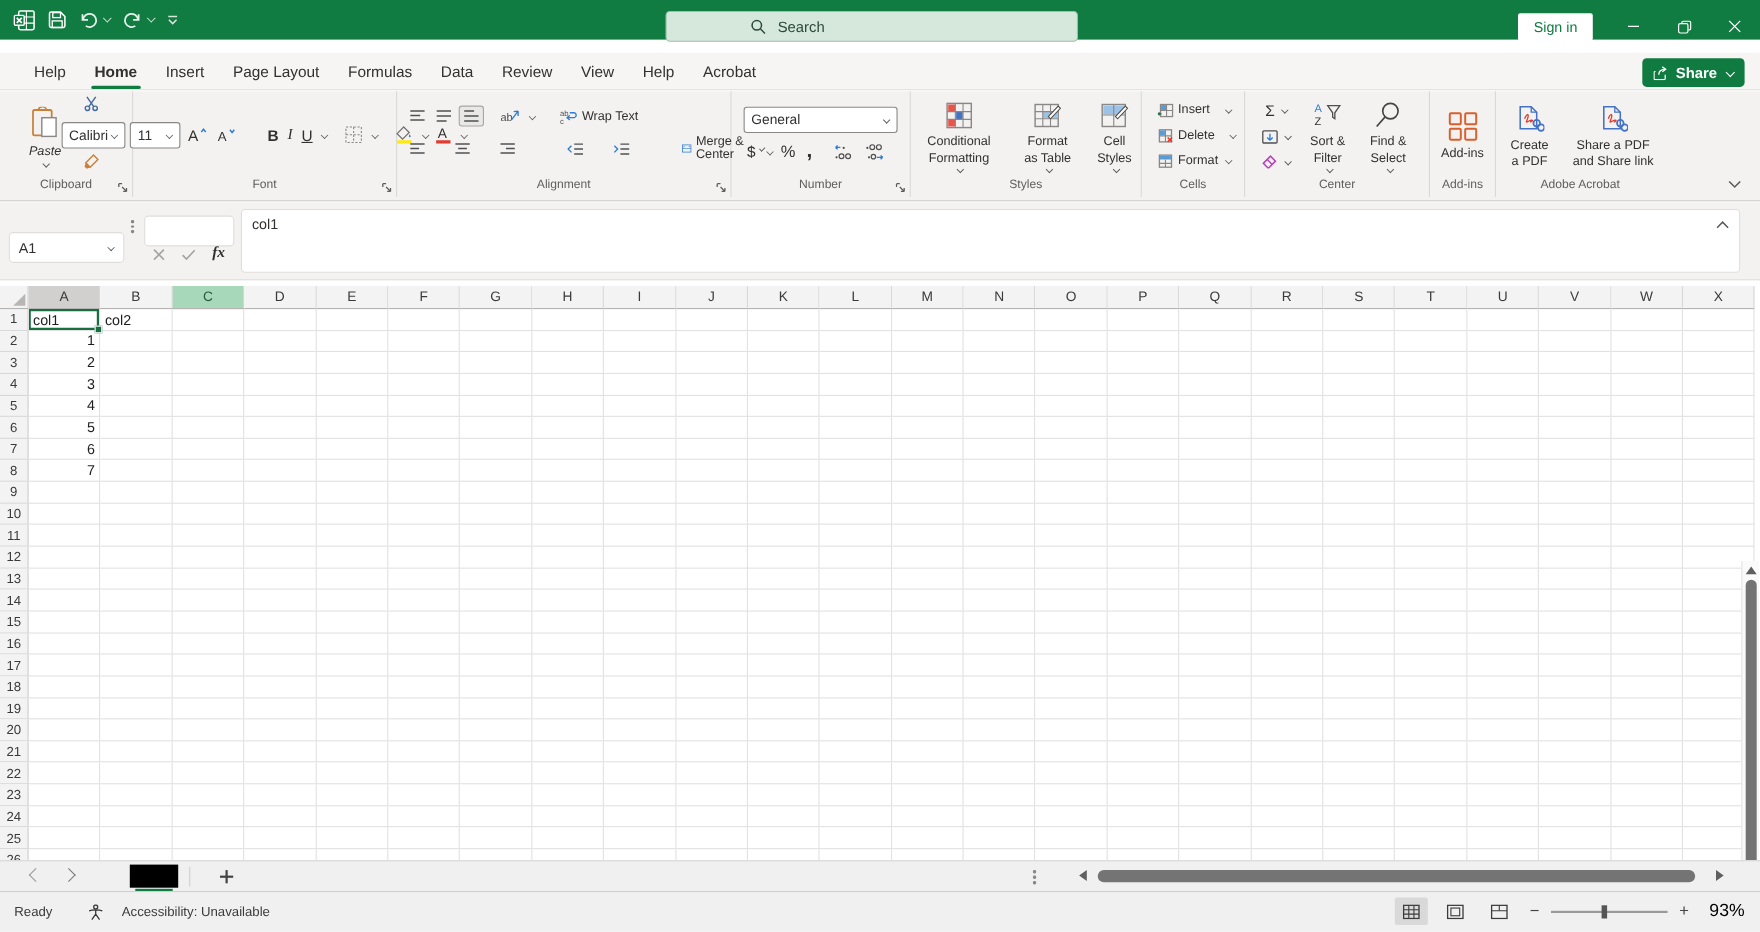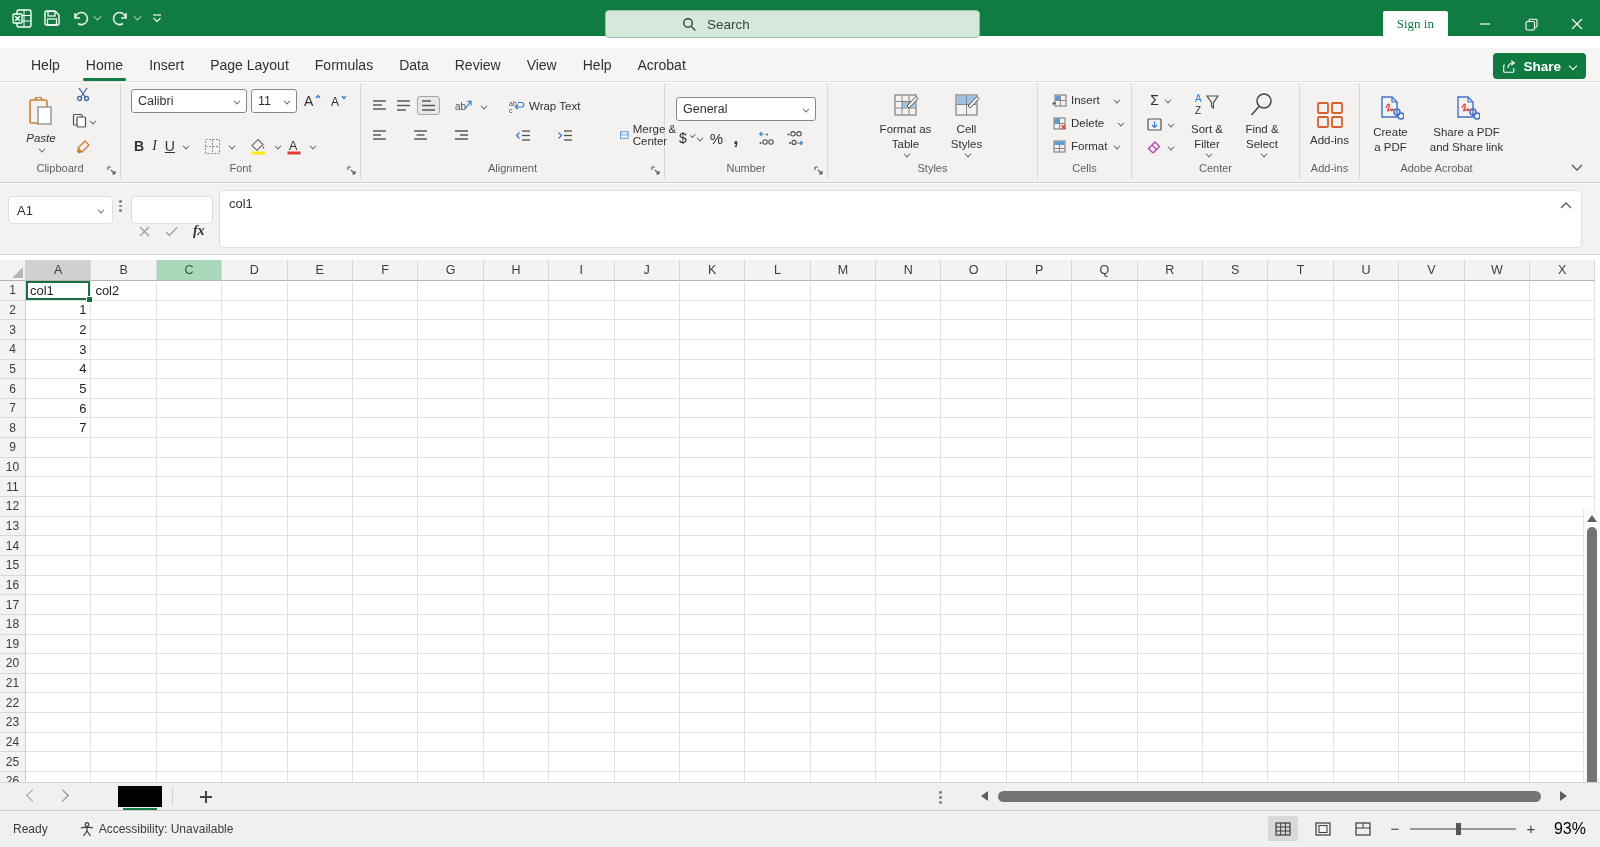--- a/index.html
+++ b/index.html
@@ -6,29 +6,29 @@
   html,body { width:1600px; height:847px; overflow:hidden; font-family:"Liberation Sans", sans-serif; background:#fff; }
   .band { position:absolute; left:0; width:1600px; }
 
   
   #titlebar { top:0; height:36px; background:#107C41; display:flex; align-items:center; }
   .qat { display:flex; align-items:center; gap:10px; padding-left:12px; }
   .qat-btn { display:flex; align-items:center; gap:2px; color:#eaf3ec; cursor:pointer; }
   .chev-w { width:7px; height:7px; border-right:1.5px solid #d7e6dc; border-bottom:1.5px solid #d7e6dc; transform:rotate(45deg) scale(.8); margin-left:2px; margin-top:-3px;}
   #searchbox { position:absolute; left:605px; top:10px; width:375px; height:28px; background:#d6e7dc; border:1px solid #9cc0a9; border-radius:4px; display:flex; align-items:center; padding-left:76px; gap:10px; cursor:text; }
   #searchbox .stext { color:#2c4a39; font-size:13.5px; }
-  .title-right { position:absolute; right:0; top:0; height:48px; display:flex; align-items:center;font-family:Liberation Serif, serif; }
+  .title-right { position:absolute; right:0; top:0; height:48px; display:flex; align-items:center; }
   #signin { background:#fff; color:#0f7c41; font-size:13px; padding:5px 14px; border-radius:2px; margin-right:14px; cursor:pointer; }
   .winbtn { width:46px; height:48px; display:flex; align-items:center; justify-content:center; cursor:pointer; }
 
   
   #tabrow { top:48px; height:34px; background:#f6f5f4; display:flex; align-items:flex-end; border-bottom:1px solid #e3e1df; }
   .rtabs { display:flex; align-items:flex-end; padding-left:18px; height:100%; }
   .rtab { font-size:14px; color:#323130; padding:7px 13px 8px; cursor:pointer; position:relative; white-space:nowrap; }
-  .rtab.active { font-weight:normal; }
+  .rtab.active { font-weight:bold; }
   .rtab.active::after { content:""; position:absolute; left:10px; right:10px; bottom:0; height:3px; background:#107C41; border-radius:2px; }
   #share-btn { position:absolute; right:14px; top:53px; background:#0f7b41; color:#fff; font-size:13.5px; font-weight:bold; height:26px; border-radius:4px; display:flex; align-items:center; gap:6px; padding:0 10px; cursor:pointer; }
 
   
   #ribbon { top:83px; height:100px; background:#f3f2f1; border-bottom:1px solid #cfcdcb; display:flex; }
   .rgroup { position:relative; height:96px; border-right:1px solid #dbd9d7; display:flex; flex-direction:column; }
   .rg-body { flex:1; display:flex; align-items:center; }
   .rg-label { height:17px; font-size:11px; color:#605e5c; text-align:center; position:relative; }
   .launcher { position:absolute; right:3px; bottom:3px; width:10px; height:10px; cursor:pointer; }
   .bigbtn { display:flex; flex-direction:column; align-items:center; justify-content:flex-start; font-size:11.5px; color:#323130; text-align:center; line-height:1.25; cursor:pointer; padding:4px 5px 0; }
@@ -36,21 +36,21 @@
   .chev { width:6px; height:6px; border-right:1.4px solid #5a5a5a; border-bottom:1.4px solid #5a5a5a; transform:rotate(45deg); display:inline-block; margin-left:3px; vertical-align:2px; }
   .chev.sm { transform:rotate(45deg) scale(.8); }
   .smallbtn { display:flex; align-items:center; gap:4px; font-size:11.5px; color:#323130; cursor:pointer; padding:2px 4px; }
   .iconbtn { display:flex; align-items:center; justify-content:center; cursor:pointer; padding:2px 3px; }
   .combo { background:#fff; border:1px solid #8a8886; border-radius:3px; display:flex; align-items:center; justify-content:space-between; font-size:12.5px; color:#323130; padding:0 6px; height:24px; cursor:pointer; }
   .selbox { border:1px solid #a8a6a4; background:#e9e8e7; border-radius:3px; }
   .btxt { font-size:14px; color:#323130; cursor:pointer; }
 
   
   #formularow { top:184px; height:71px; background:#f3f2f1; border-bottom:1px solid #d9d7d5; }
-  #namebox { position:absolute; left:8px; top:12px; width:105px; height:28px; background:#fff; border:1px solid #e0deda; border-radius:4px; display:flex; align-items:center; justify-content:space-between; padding:0 8px; font-size:13px; color:#323130; cursor:pointer; }
+  #namebox { position:absolute; left:8px; top:27px; width:105px; height:28px; background:#fff; border:1px solid #e0deda; border-radius:4px; display:flex; align-items:center; justify-content:space-between; padding:0 8px; font-size:13px; color:#323130; cursor:pointer; }
   .vdots { position:absolute; left:119px; top:16px; display:flex; flex-direction:column; gap:2px; }
   .vdots i { width:2.5px; height:2.5px; background:#8a8886; border-radius:50%; }
   #fxbox { position:absolute; left:131px; top:12px; width:82px; height:28px; background:#fff; border:1px solid #e0deda; border-radius:4px; display:flex; align-items:center; justify-content:space-around; }
   #fxbox .fb { cursor:pointer; display:flex; align-items:center;margin-top:42px; }
   #fx-label { font-style:italic; font-family:"Liberation Serif", serif; font-size:14px; color:#323130; font-weight:bold;}
   #formula-input { position:absolute; left:219px; top:6px; right:18px; height:58px; background:#fff; border:1px solid #e0deda; border-radius:4px; font-size:13px; color:#323130; padding:5px 9px; cursor:text; }
   #fb-collapse { position:absolute; right:28px; top:11px; width:12px; height:10px; cursor:pointer; }
 
   
   #sheet { top:255px; height:527px; background:#fff; overflow:hidden; }
@@ -85,21 +85,21 @@
   #addsheet::after { content:""; position:absolute; left:7px; top:2px; width:1.8px; height:12px; background:#444; }
   .hdots { position:absolute; left:939px; top:8px; display:flex; flex-direction:column; gap:2.5px; cursor:col-resize;}
   .hdots i { width:2.5px; height:2.5px; background:#8a8886; border-radius:50%; }
   .tri-left { position:absolute; left:981px; top:8px; width:0;height:0;border-top:5px solid transparent;border-bottom:5px solid transparent;border-right:7px solid #5f5f5f; cursor:pointer;}
   .tri-right { position:absolute; left:1560px; top:8px; width:0;height:0;border-top:5px solid transparent;border-bottom:5px solid transparent;border-left:7px solid #5f5f5f; cursor:pointer;}
   #hthumb { position:absolute; left:998px; top:8px; width:543px; height:11px; background:#747474; border-radius:6px; cursor:grab; }
 
   
   #statusbar { top:810px; height:37px; background:#f0f0f0; border-top:1px solid #d0d0d0; display:flex; align-items:center; font-size:12px; color:#3b3b3b; }
   #status-ready { margin-left:13px; cursor:default; }
-  #acc-wrap { display:flex; align-items:flex-start; gap:5px; margin-left:32px; cursor:pointer; }
+  #acc-wrap { display:flex; align-items:flex-start; gap:17px; margin-left:32px; cursor:pointer; }
   .sb-right { position:absolute; right:0; top:810px; height:37px; display:flex; align-items:center; }
   .viewbtn { width:30px; height:25px; display:flex; align-items:center; justify-content:center; cursor:pointer; border-radius:2px; margin-right:10px; }
   .viewbtn.active { background:#d9d9d9; }
   .zminus,.zplus { color:#444; font-size:15px; cursor:pointer; width:14px; text-align:center; }
   #zoomtrack { width:106px; height:2px; background:#9a9a9a; margin:0 8px; position:relative; cursor:pointer; }
   #zoomhandle { position:absolute; left:46px; top:-5px; width:5px; height:12px; background:#555; cursor:grab; }
   #zoom-pct { width:42px; text-align:right; margin:0 14px 0 6px; cursor:pointer; }
 </style>
 </head>
 <body>
@@ -234,21 +234,21 @@
     </div>
     <div class="rg-label"><span>Clipboard</span>
       <span class="launcher"><svg width="10" height="10" viewBox="0 0 10 10">
             <path d="M1 1 H4 M1 1 V4" stroke="#605e5c" stroke-width="1.2" fill="none"></path>
             <path d="M4 4 L8 8 M8 8 V5 M8 8 H5" stroke="#605e5c" stroke-width="1.2" fill="none"></path>
           </svg></span>
     </div>
   </div>
 
   <div class="rgroup" style="width:240px">
-    <div class="rg-body" style="flex-direction:column; align-items:stretch; justify-content:center; gap:23px; padding:0 10px;">
+    <div class="rg-body" style="align-items:stretch; justify-content:center; gap:23px; padding:0 10px;">
       <div style="display:flex; gap:4px; align-items:center;">
         <div class="combo" style="flex:1">
             <span>Calibri</span>
             <span class="chev sm"></span>
           </div>
         <div class="combo" style="width:46px">
             <span>11</span>
             <span class="chev sm"></span>
           </div>
         <span class="iconbtn">
@@ -445,20 +445,34 @@
     <div class="rg-label"><span>Number</span>
       <span class="launcher"><svg width="10" height="10" viewBox="0 0 10 10">
             <path d="M1 1 H4 M1 1 V4" stroke="#605e5c" stroke-width="1.2" fill="none"></path>
             <path d="M4 4 L8 8 M8 8 V5 M8 8 H5" stroke="#605e5c" stroke-width="1.2" fill="none"></path>
           </svg></span>
     </div>
   </div>
 
   <div class="rgroup" style="width:210px">
     <div class="rg-body" style="justify-content:center; gap:6px;">
+      <div class="bigbtn" style="width:88px">
+        <svg width="26" height="26" viewBox="0 0 26 26">
+            <rect x="2" y="2" width="22" height="22" fill="none" stroke="#8a8886" stroke-width="1.3"></rect>
+            <rect x="3" y="3" width="6.5" height="6.5" fill="#e8534a"></rect>
+            <rect x="3" y="16.5" width="6.5" height="6.5" fill="#e8534a"></rect>
+            <rect x="10.2" y="9.8" width="6" height="6.5" fill="#4472c4"></rect>
+            <line x1="9.5" y1="2" x2="9.5" y2="24" stroke="#8a8886" stroke-width="1"></line>
+            <line x1="16.5" y1="2" x2="16.5" y2="24" stroke="#8a8886" stroke-width="1"></line>
+            <line x1="2" y1="9.5" x2="24" y2="9.5" stroke="#8a8886" stroke-width="1"></line>
+            <line x1="2" y1="16.5" x2="24" y2="16.5" stroke="#8a8886" stroke-width="1"></line>
+          </svg>
+        <span>Conditional Formatting</span>
+        <span class="chev sm"></span>
+      </div>
       <div class="bigbtn" style="width:62px">
         <svg width="26" height="26" viewBox="0 0 26 26">
             <rect x="2" y="3" width="21" height="20" fill="none" stroke="#8a8886" stroke-width="1.3"></rect>
             <rect x="9" y="9.5" width="13" height="6" fill="#9cc3e5"></rect>
             <line x1="9" y1="3" x2="9" y2="23" stroke="#8a8886" stroke-width="1"></line>
             <line x1="16" y1="3" x2="16" y2="23" stroke="#8a8886" stroke-width="1"></line>
             <line x1="2" y1="9.5" x2="23" y2="9.5" stroke="#8a8886" stroke-width="1"></line>
             <line x1="2" y1="16" x2="23" y2="16" stroke="#8a8886" stroke-width="1"></line>
             <path d="M14 14 L23 4.5 L25 6.5 L16 16 Z" fill="#fff" stroke="#505050" stroke-width="1"></path>
           </svg>

